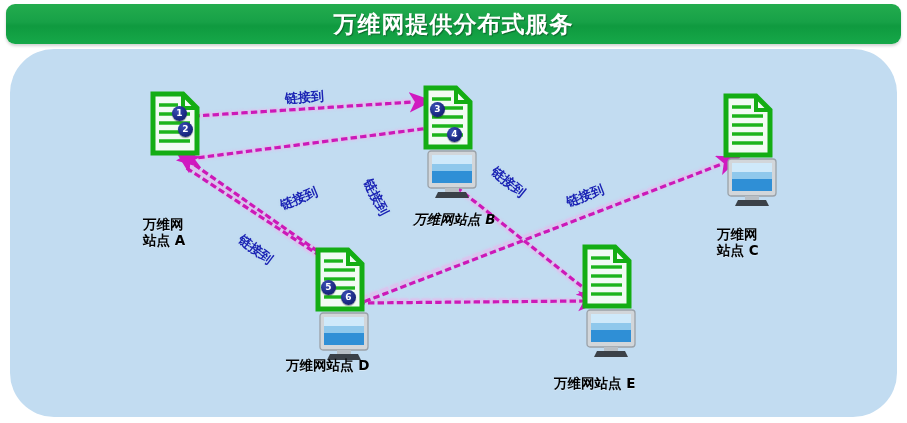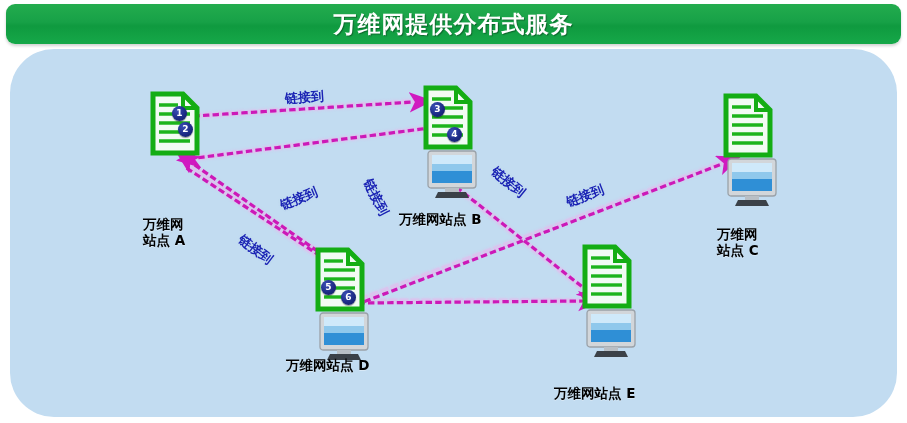--- a/index.html
+++ b/index.html
@@ -170,21 +170,21 @@
           <svg width="52" height="50" viewBox="0 0 52 50">
             <rect x="2" y="1" width="48" height="37" rx="3" fill="#d2d6da" stroke="#9aa1a8" stroke-width="1.3"></rect>
             <rect x="6" y="5" width="40" height="28" fill="#2f8fd6"></rect>
             <rect x="6" y="5" width="40" height="14" fill="#cfe9fa"></rect>
             <rect x="6" y="14" width="40" height="7" fill="#8fc8ec"></rect>
             <rect x="19" y="38" width="14" height="4" fill="#b9bfc5"></rect>
             <path d="M12,42 H40 L43,48 H9 Z" fill="#3b4148"></path>
           </svg>
         </div>
       </div>
-      <div class="node-label" style="left:389px;top:162px;">万维网站点 B</div>
+      <div class="node-label" style="left:403px;top:162px;font-style:italic;">万维网站点 B</div>
 
       <div class="node" style="left:713px;top:44px;">
         <div class="doc">
           <svg width="50" height="65" viewBox="0 0 50 65">
             <path d="M3,3 H33 L47,17 V62 H3 Z" fill="#f2fbf4" stroke="#14ad14" stroke-width="5"></path>
             <path d="M33,3 L33,17 L47,17" fill="none" stroke="#14ad14" stroke-width="4"></path>
             <g stroke="#1cb41c" stroke-width="3.4">
               <line x1="9" y1="14" x2="28" y2="14"></line>
               <line x1="9" y1="23" x2="40" y2="23"></line>
               <line x1="9" y1="32" x2="40" y2="32"></line>
@@ -254,17 +254,17 @@
           <svg width="52" height="50" viewBox="0 0 52 50">
             <rect x="2" y="1" width="48" height="37" rx="3" fill="#d2d6da" stroke="#9aa1a8" stroke-width="1.3"></rect>
             <rect x="6" y="5" width="40" height="28" fill="#2f8fd6"></rect>
             <rect x="6" y="5" width="40" height="14" fill="#cfe9fa"></rect>
             <rect x="6" y="14" width="40" height="7" fill="#8fc8ec"></rect>
             <rect x="19" y="38" width="14" height="4" fill="#b9bfc5"></rect>
             <path d="M12,42 H40 L43,48 H9 Z" fill="#3b4148"></path>
           </svg>
         </div>
       </div>
-      <div class="node-label" style="left:544px;top:336px;">万维网站点 E</div>
+      <div class="node-label" style="left:544px;top:326px;">万维网站点 E</div>
 
     </div>
   </div>
 </div>
 
 </body></html>

